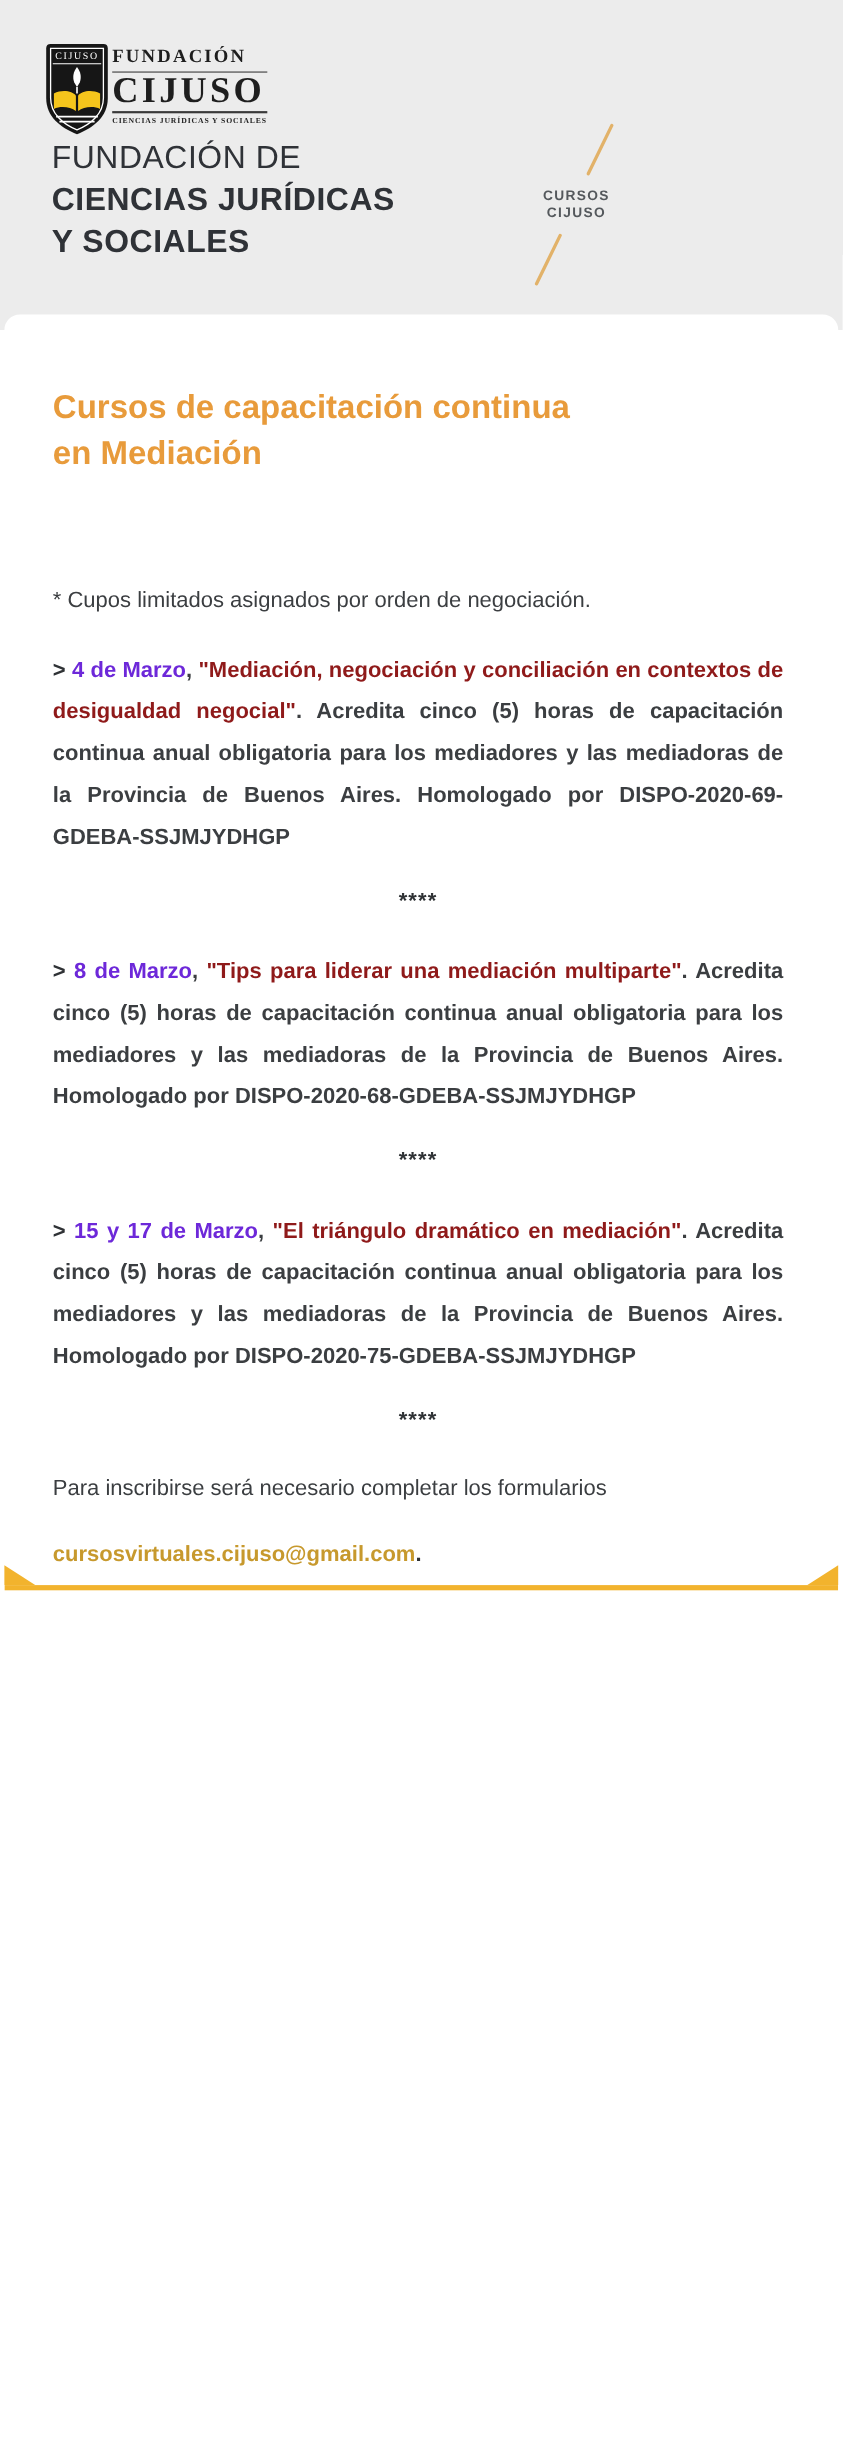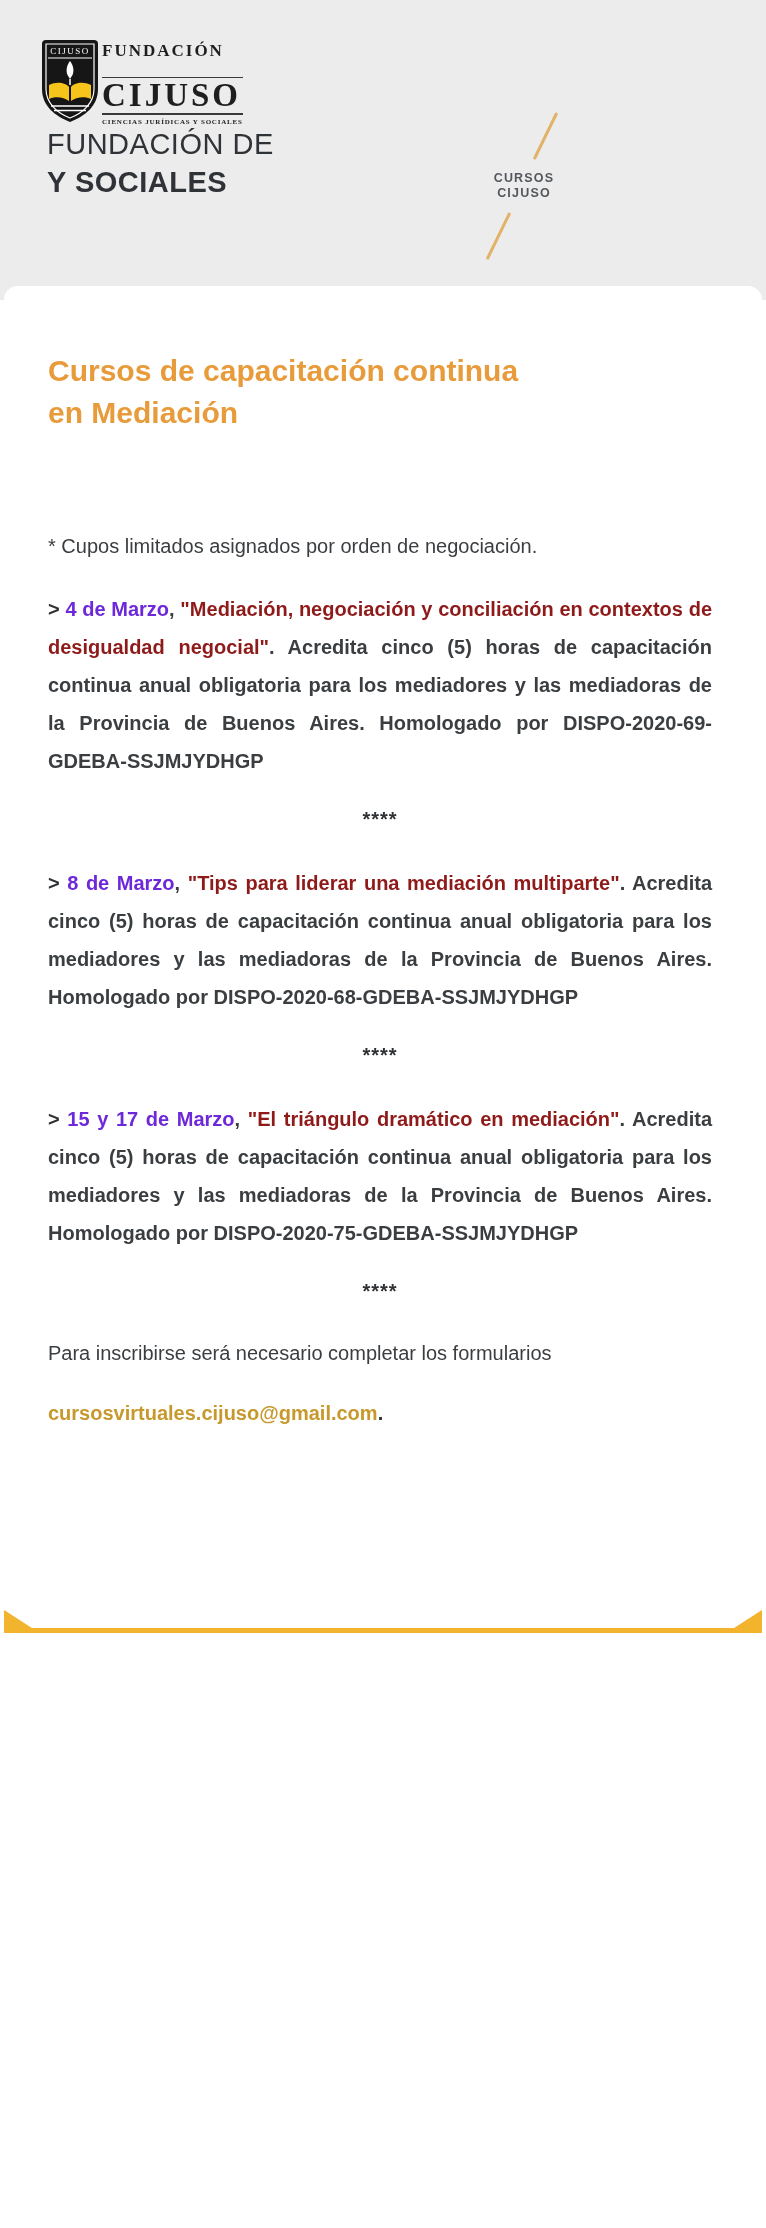--- a/index.html
+++ b/index.html
@@ -14,21 +14,21 @@
   
   .header {
     position: relative;
     height: 300px;
     background: #ECECEC;
   }
   .logo { position: absolute; left: 38px; top: 37px; display: flex; gap: 0; }
   .logo-text { padding-top: 5px; font-family: "Liberation Serif", serif; color: #1E1E1E; }
   .logo-fundacion {
     font-size: 17px; font-weight: 700; letter-spacing: 2px;
-    border-bottom: 1.5px solid #3A3A3A; padding-bottom: 16px; line-height: 1.1; font-family: Liberation Serif, serif;
+    border-bottom: 1.5px solid #3A3A3A; padding-bottom: 4px; line-height: 1.1; font-family: Liberation Serif, serif;
   }
   .logo-cijuso {
     font-size: 33px; font-weight: 700; letter-spacing: 3px; line-height: 1.05;
     border-bottom: 2.5px solid #3A3A3A; padding-bottom: 1px;
   }
   .logo-sub { font-size: 7px; font-weight: 700; letter-spacing: 0.8px; margin-top: 3px; color: #242424; }
 
   .brand { position: absolute; left: 47px; top: 125px; font-size: 29px; line-height: 38px; color: #2F3237; letter-spacing: 0.5px; }
   .brand-l1 { font-weight: 400; }
   .brand-l2, .brand-l3 { font-weight: 700; }
@@ -42,21 +42,21 @@
   .slash-top { left: 544px; top: 110px; transform: rotate(26deg); }
   .slash-bottom { left: 497px; top: 210px; transform: rotate(26deg); }
 
   
   .card {
     position: relative;
     margin: -14px 4px 0 4px;
     background: #ffffff;
     border-radius: 14px 14px 0 0;
     padding: 64px 50px 0 44px;
-    height: 1347px;
+    height: 1160px;
     box-sizing: border-box;
     border-bottom: 5px solid #F2B32D;
   }
   .card::before {
     content: ""; position: absolute; left: 0; bottom: 0;
     width: 0; height: 0;
     border-bottom: 18px solid #F2B32D; border-right: 28px solid transparent;
   }
   .card::after {
     content: ""; position: absolute; right: 0; bottom: 0;
@@ -116,20 +116,21 @@
       </span>
       <span class="logo-text">
         <span class="logo-fundacion" style="display:block">FUNDACIÓN</span>
         <span class="logo-cijuso" style="display:block">CIJUSO</span>
         <span class="logo-sub" style="display:block">CIENCIAS JURÍDICAS Y SOCIALES</span>
       </span>
     </div>
 
     <div class="brand">
       <span class="brand-l1" style="display:block">FUNDACIÓN DE</span>
+      <span class="brand-l2" style="display:block">CIENCIAS JURÍDICAS</span>
       <span class="brand-l3" style="display:block">Y SOCIALES</span>
     </div>
 
     <div class="slash slash-top"></div>
     <div class="badge">
       <span style="display:block">CURSOS</span>
       <span style="display:block">CIJUSO</span>
     </div>
     <div class="slash slash-bottom"></div>
   </div>

